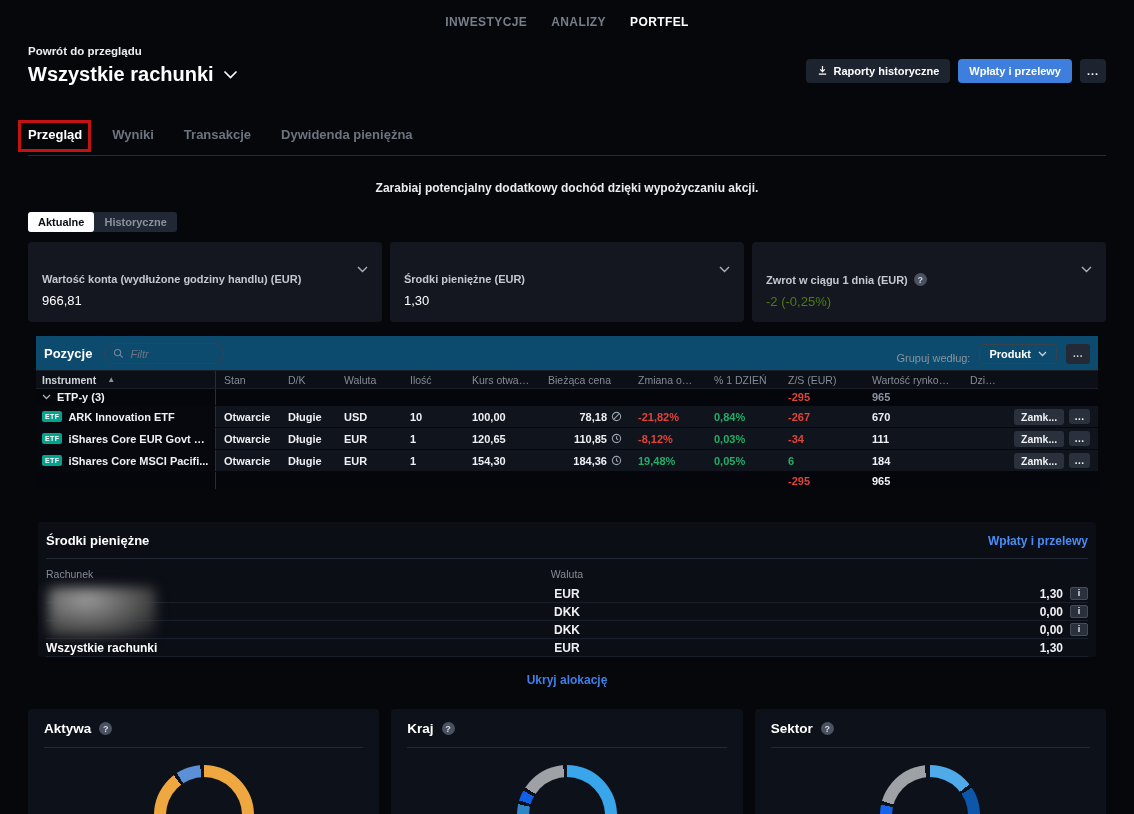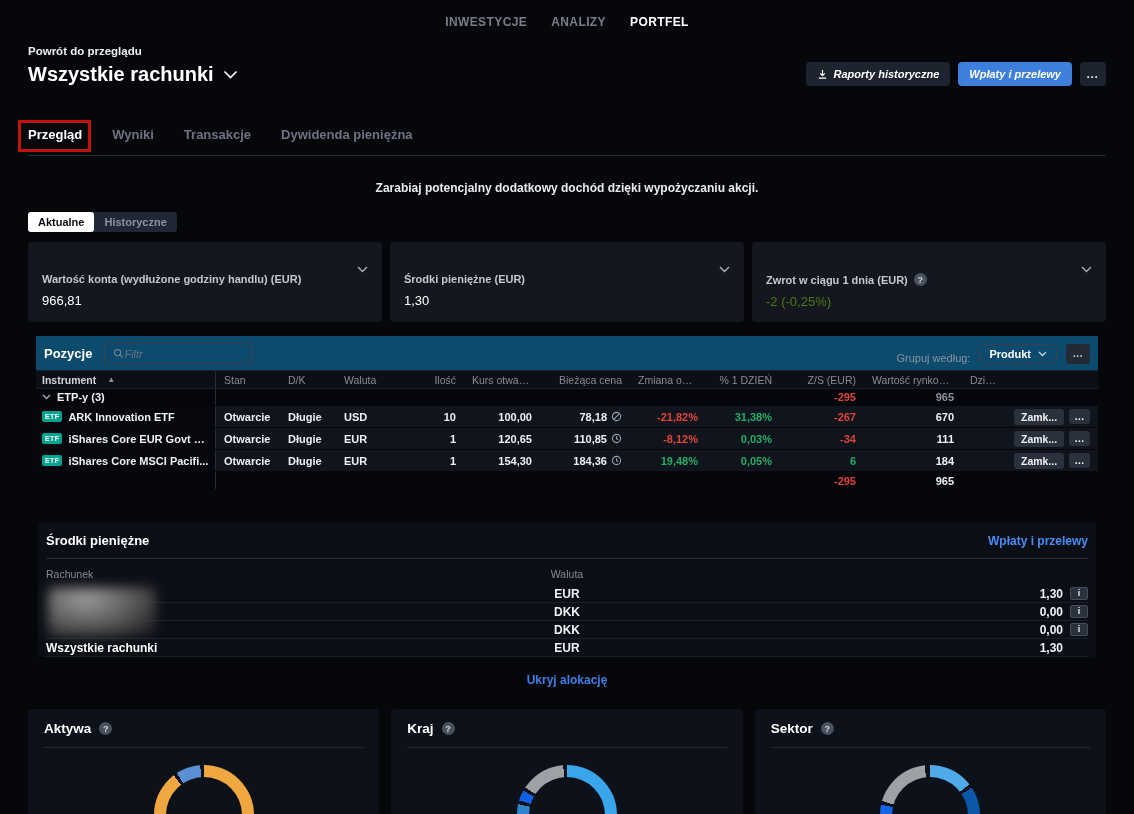--- a/index.html
+++ b/index.html
@@ -2,25 +2,25 @@
 <html><head>
 <meta charset="utf-8">
 <style>
   *{box-sizing:border-box;margin:0;padding:0;}
   html,body{width:1134px;height:814px;overflow:hidden;}
   body{background:#05070b;font-family:"Liberation Sans",sans-serif;color:#eef0f4;}
   .topnav{display:flex;justify-content:center;gap:24px;padding:15px 0 3px;}
   .nav-item{font-size:12px;font-weight:700;color:#767e8a;letter-spacing:.4px;cursor:pointer;}
   .nav-item.active{color:#ffffff;}
   .content{padding:0 28px;}
-  .page-header{display:flex;justify-content:space-between;align-items:flex-end;margin-top:13px;}
+  .page-header{display:flex;justify-content:space-between;align-items:center;margin-top:13px;}
   .back-label{font-size:11.5px;font-weight:700;color:#eceef1;}
   .account-row{margin-top:6px;display:flex;align-items:center;gap:9px;font-size:20px;font-weight:700;color:#fff;cursor:pointer;}
   .header-actions{display:flex;gap:8px;margin-top:10px;}
-  .btn{border:none;border-radius:4px;font-family:inherit;font-size:11px;font-weight:700;color:#fff;height:24px;padding:0 11px;cursor:pointer;display:inline-flex;align-items:center;gap:6px;font-style:italic;}
+  .btn{border:none;border-radius:4px;font-family:inherit;font-size:11px;font-weight:700;color:#fff;height:24px;padding:0 11px;cursor:pointer;display:inline-flex;align-items:center;gap:6px;}
   .btn-dark{background:#1e242f;}
   .btn-blue{background:#3e7edc;}
   .btn-sq{width:26px;padding:0;justify-content:center;letter-spacing:1px;}
   .tabs{display:flex;gap:30px;margin-top:34px;border-bottom:1px solid #242a34;padding:7px 0 13px;}
   .tab{font-size:13px;font-weight:700;color:#6d7480;position:relative;cursor:pointer;}
   .tab.active{color:#fff;}
   .red-box{position:absolute;top:-7px;bottom:-10px;left:-10px;right:-9px;border:3px solid #c31212;pointer-events:none;}
   .notice{text-align:center;font-size:12px;font-weight:700;color:#e9ebee;margin-top:25px;}
   .toggle-row{margin-top:17px;}
   .toggle{display:inline-flex;background:#202836;border-radius:3px;}
@@ -30,31 +30,31 @@
   .sumcard{flex:1;background:#14171f;border-radius:4px;padding:11px 14px 13px;}
   .sumcard-top{display:flex;justify-content:space-between;align-items:center;}
   .sumcard-label{font-size:11px;font-weight:700;color:#c3c8d0;display:flex;gap:6px;align-items:center;margin-top:20px;}
   .sumcard-value{margin-top:8px;font-size:13px;color:#fff;}
   .sumcard-value.neg{color:#4d7c0f;}
   .help-icon{width:13px;height:13px;border-radius:50%;background:#4a5160;color:#d6dae0;font-size:9px;font-weight:700;display:inline-flex;align-items:center;justify-content:center;flex:none;}
   
   .positions{margin:14px 8px 0;background:#0c4a6e;}
   .pos-header{display:flex;align-items:center;padding:7px 8px 6px;}
   .pos-title{font-size:13px;font-weight:700;color:#fff;margin-right:12px;}
-  .filter-box{display:flex;align-items:center;border:1px solid #3a414d;border-radius:0;padding:2px 8px;width:148px;height:21px;}
+  .filter-box{display:flex;align-items:center;gap:6px;border:1px solid #3a414d;border-radius:10px;padding:2px 8px;width:120px;height:21px;}
   .filter-input{background:transparent;border:none;outline:none;color:#cfd3da;font-size:11px;font-style:italic;width:100%;font-family:inherit;}
   .filter-input::placeholder{color:#6d7480;}
   .pos-header-right{margin-left:auto;display:flex;align-items:flex-end;gap:9px;}
   .groupby-label{font-size:11px;color:#8b929e;}
   .groupby-select{display:flex;align-items:center;gap:7px;border:1px solid #3a414d;border-radius:4px;padding:3px 9px;font-size:11px;font-weight:700;color:#fff;cursor:pointer;background:transparent;}
   .more-btn{background:#232a36;border:none;border-radius:3px;color:#cfd3da;width:24px;height:20px;font-weight:700;font-size:10px;letter-spacing:.5px;cursor:pointer;}
   .phead,.prow{display:grid;grid-template-columns:180px 64px 56px 66px 62px 76px 90px 76px 74px 84px 98px 44px 1fr;align-items:center;}
   .phead{background:#0c0f16;color:#858c98;font-size:10.5px;height:19px;border-top:1px solid #1a202a;border-bottom:1px solid #1a202a;}
   .pc{padding:0 8px;white-space:nowrap;overflow:hidden;text-overflow:ellipsis;}
-  .num{text-align:right;}
+  .num{}
   .prow{background:#10141c;height:22px;color:#eef0f4;font-weight:700;font-size:11px;border-bottom:1px solid #05070c;}
   .c-instr{background:#06080e;height:100%;display:flex;align-items:center;gap:6px;border-right:1px solid #272e3b;padding:0 6px;}
   .phead .c-instr{background:transparent;color:#cfd3da;font-weight:700;}
   .group-row,.total-row{background:#04060b;}
   .group-row{height:17px;font-size:11px;font-weight:700;}
   .group-row .c-instr{background:transparent;}
   .total-row{height:18px;font-size:11px;font-weight:700;}
   .total-row .c-instr{background:transparent;border-right:1px solid #272e3b;}
   .etf-badge{background:#03a390;color:#fff;font-size:7px;font-weight:700;padding:2px 3px;border-radius:2px;letter-spacing:.4px;flex:none;}
   .neg{color:#e0443c;} .pos{color:#23ad68;} .muted{color:#8b929e;}
@@ -265,21 +265,21 @@
             <div class="pc num c-cena">
               <span>78,18</span>
               <span class="price-icon">
                 <svg width="11" height="11" viewBox="0 0 12 12">
                   <circle cx="6" cy="6" r="4.5" fill="none" stroke="#98a0ac" stroke-width="1.2"></circle>
                   <line x1="2.9" y1="9.1" x2="9.1" y2="2.9" stroke="#98a0ac" stroke-width="1.2"></line>
                 </svg>
               </span>
             </div>
             <div class="pc num neg">-21,82%</div>
-            <div class="pc num pos">31,38%</div>
+            <div class="pc num pos">0,84%</div>
             <div class="pc num neg">-267</div>
             <div class="pc num">670</div>
             <div class="pc "></div>
             <div class="pc c-actions">
               <button class="zamk-btn">Zamk...</button>
               <button class="dots-btn">...</button>
             </div>
           </div>
           <div class="prow">
             <div class="pc c-instr">

